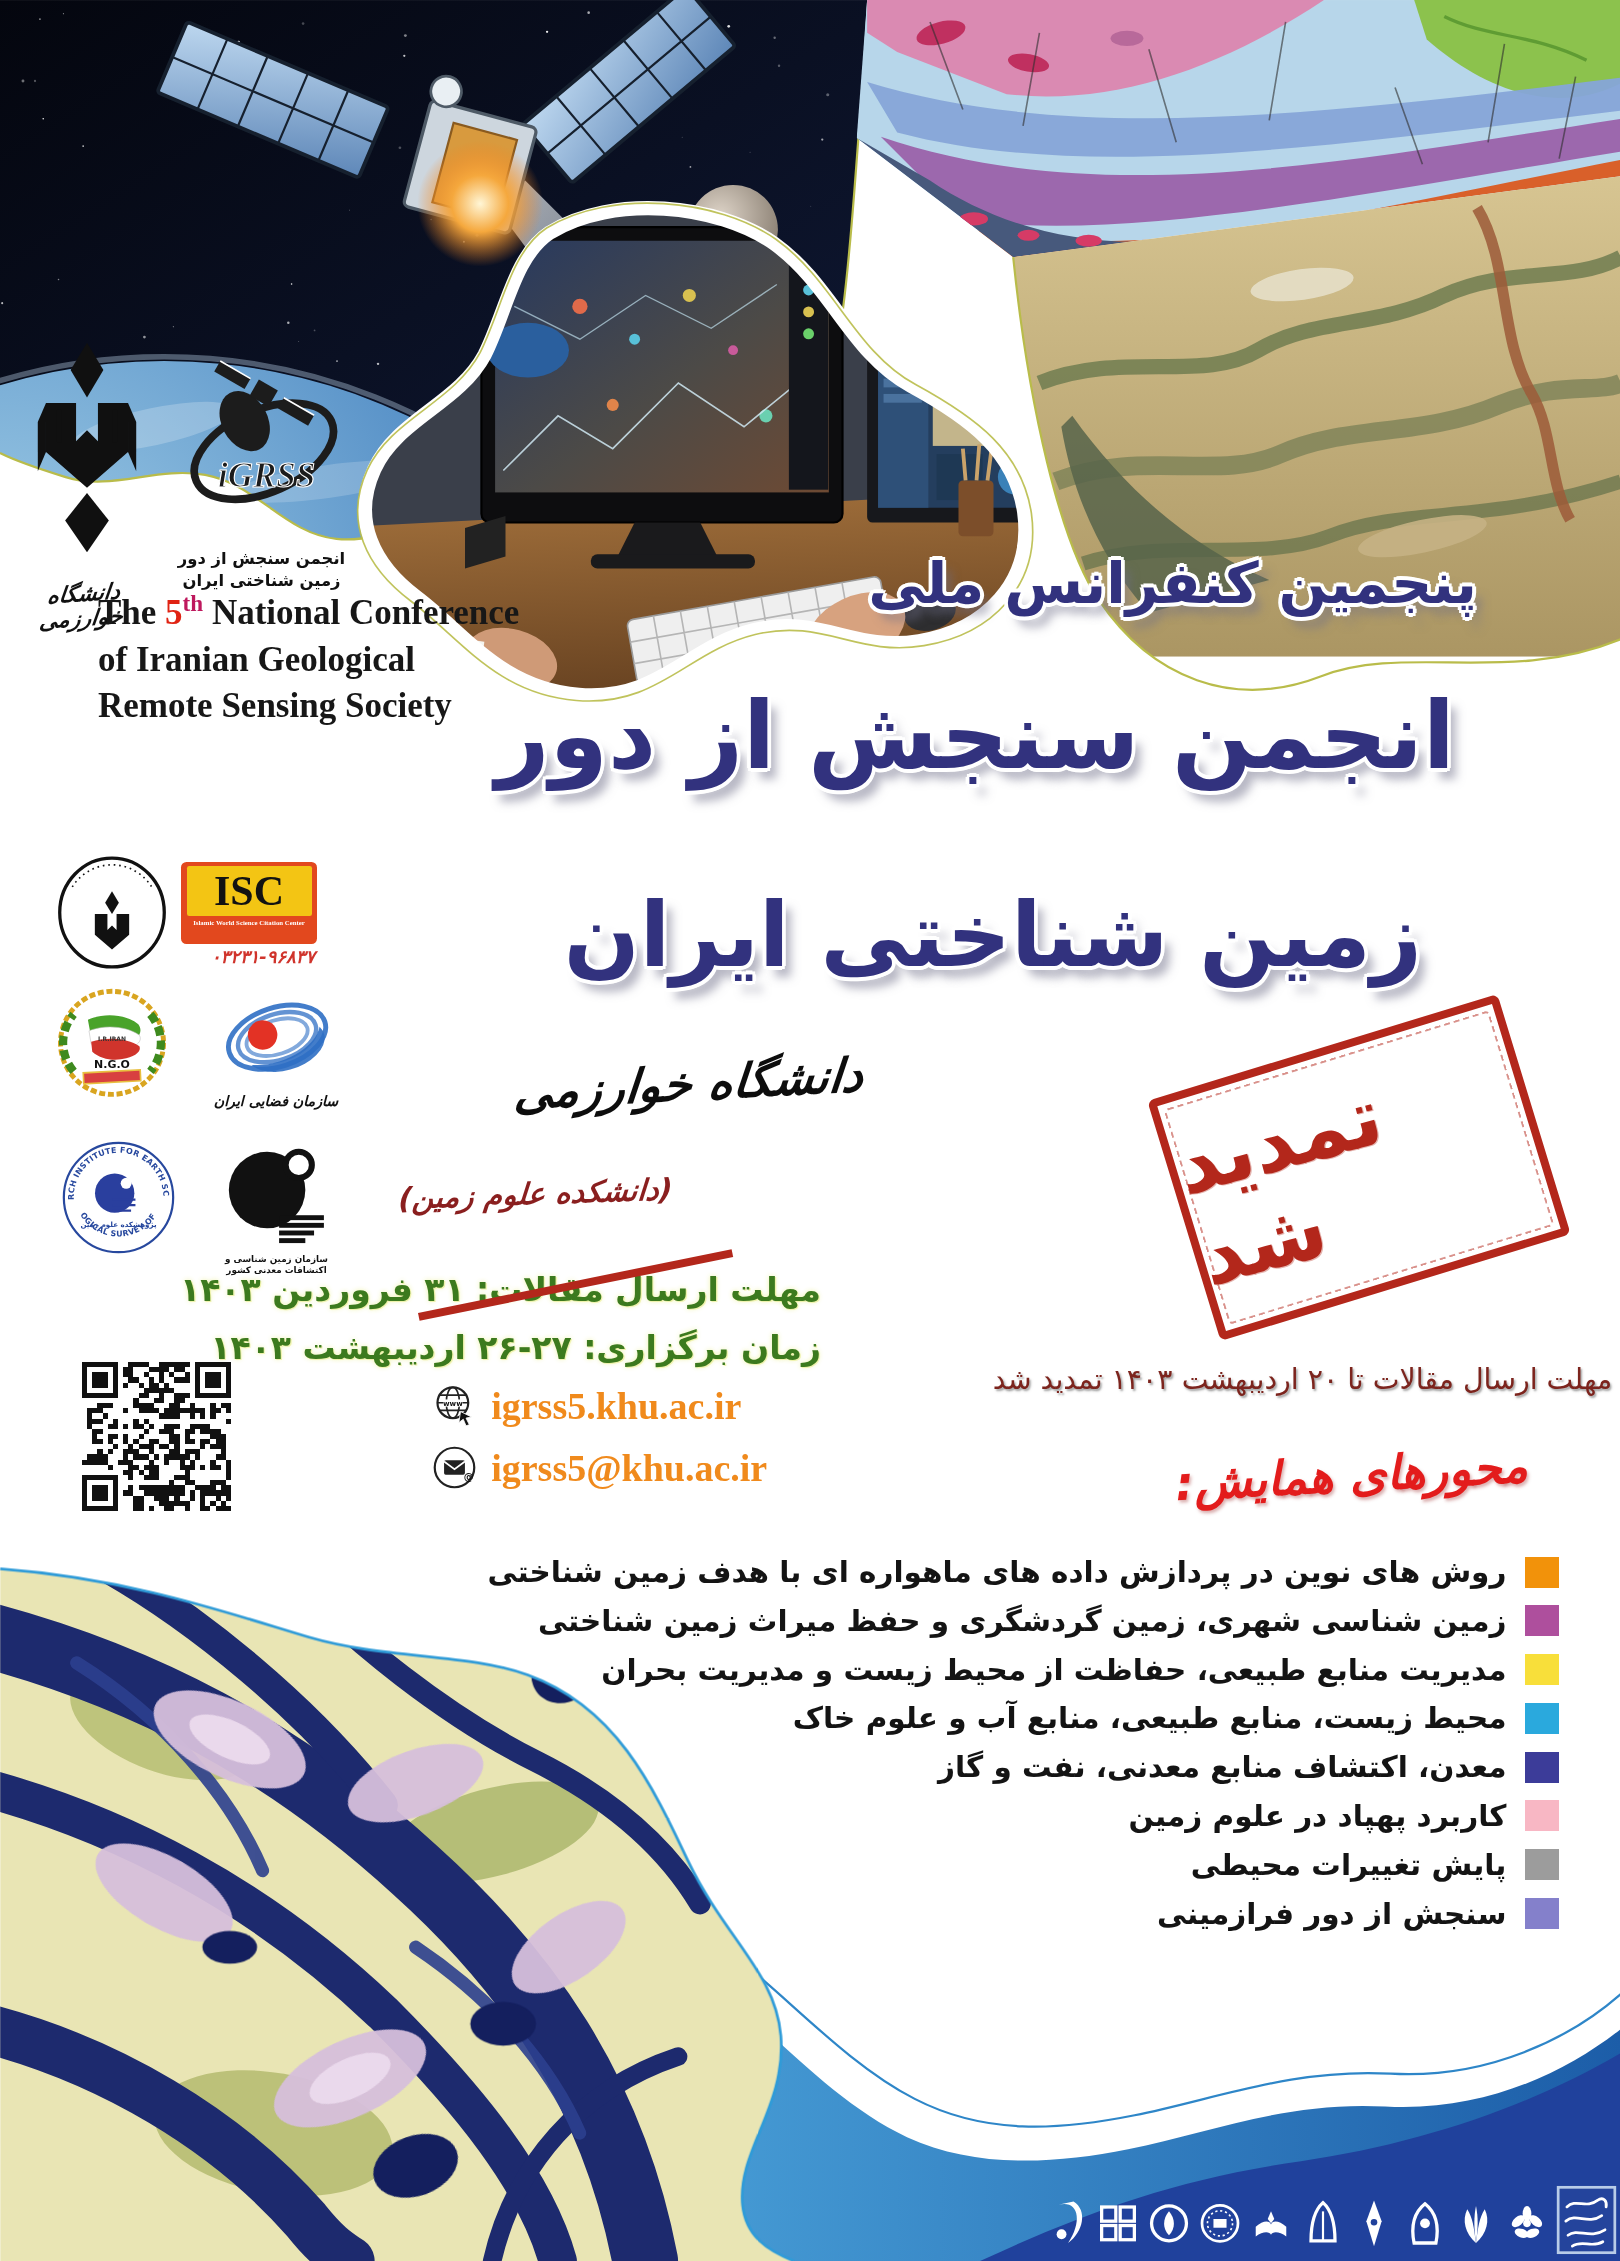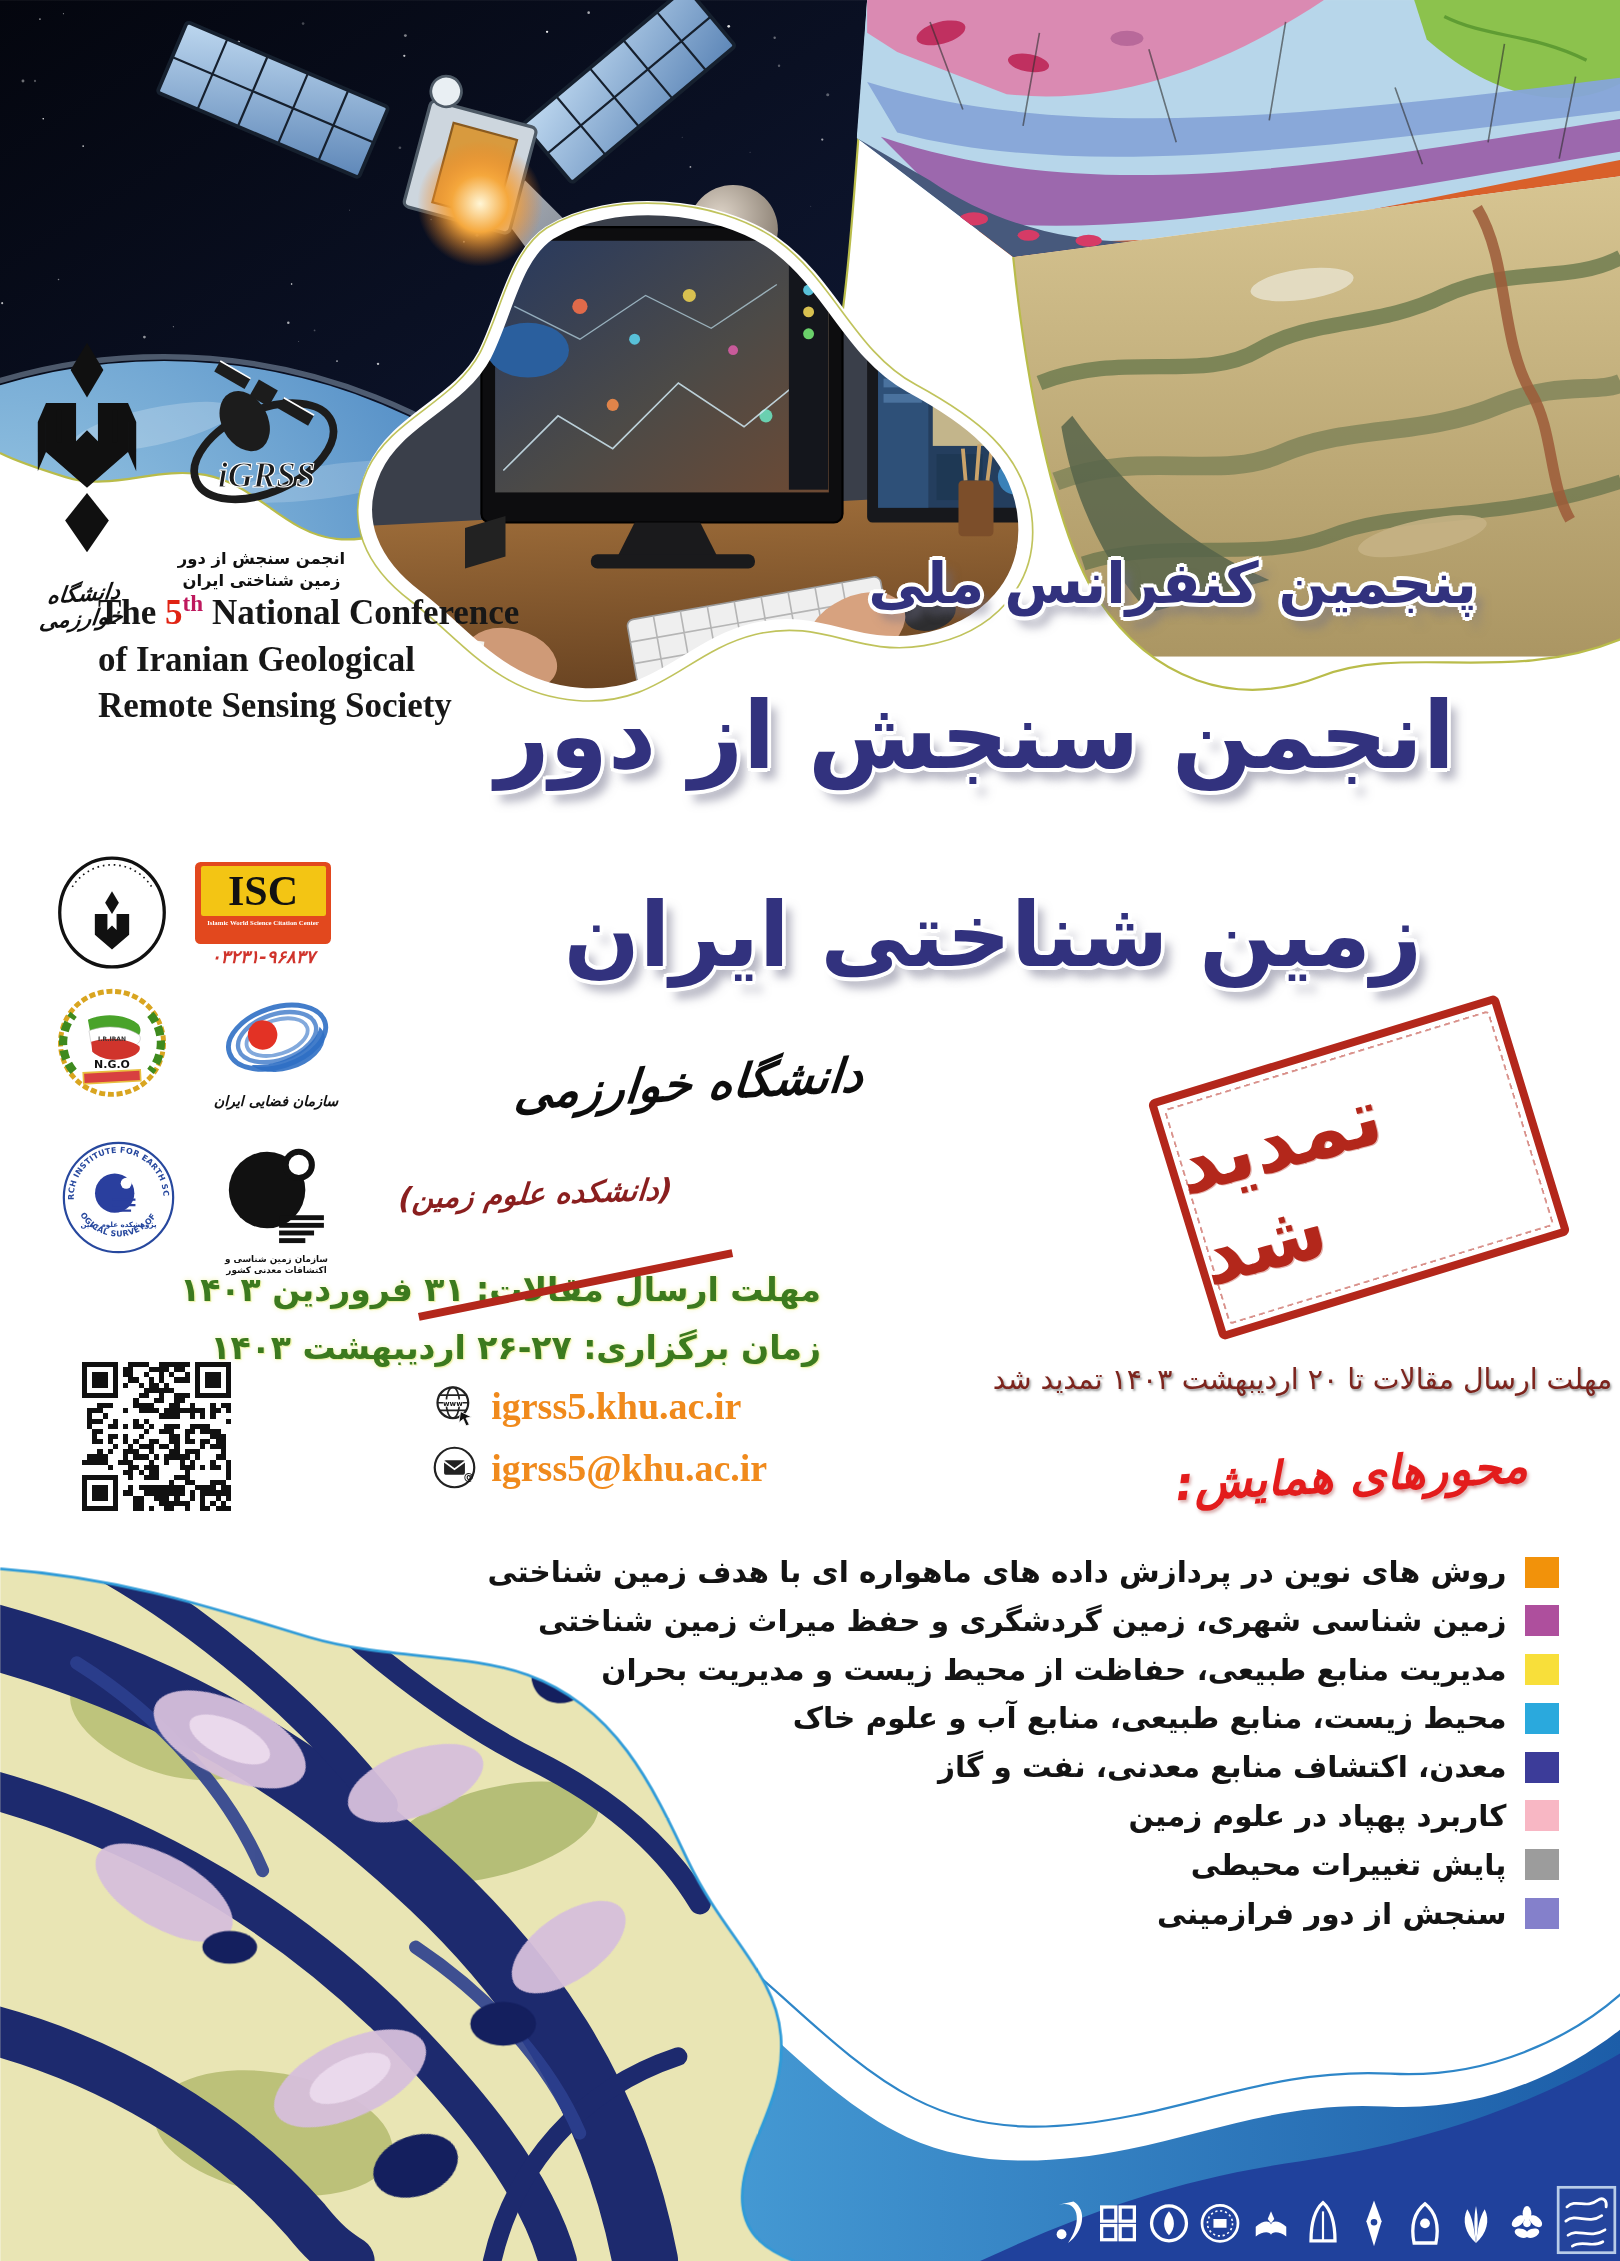--- a/index.html
+++ b/index.html
@@ -66,21 +66,21 @@
     direction:rtl;align-items:flex-start;}
   .topic-row{display:flex;align-items:center;gap:18.6px;}
   .bullet{width:34px;height:31px;flex:0 0 auto;box-shadow:0 0 0 1.6px rgba(255,255,255,.8);}
   .topic-text{font-size:29.5px;font-weight:bold;color:#141414;white-space:nowrap;}
 
   
   .org-caption{font-weight:bold;color:#111;text-align:center;}
   .kh-caption{left:14.2px;top:581px;width:137px;font-size:22px;font-style:italic;
     transform:skewX(-10deg) rotate(-4deg);}
   .igrss-caption{left:174px;top:548px;width:175px;font-size:16.4px;line-height:1.35;}
-  .isc-box{left:195px;top:862px;width:136px;height:82px;background:#e2481e;
+  .isc-box{left:181px;top:862px;width:136px;height:82px;background:#e2481e;
     border-radius:5.5px;padding:4.4px 5.5px;box-sizing:border-box;}
   .isc-yellow{background:#f3c514;height:50px;display:flex;align-items:center;justify-content:center;
     font-family:"Liberation Serif",serif;font-weight:bold;font-size:42px;color:#121212;border-radius:2.2px;}
   .isc-sub{color:#fff;font-size:6.8px;font-weight:bold;text-align:center;margin-top:2.2px;
     font-family:"Liberation Serif",serif;}
   .isc-code{left:193px;top:946px;width:140px;text-align:center;font-size:18px;font-weight:bold;
     color:#d0342c;letter-spacing:1.1px;font-style:italic;}
   .sa-caption{left:213px;top:1093px;width:126px;font-size:14.2px;font-style:italic;}
   .gsi-caption{left:208px;top:1254px;width:137px;font-size:8.8px;line-height:1.3;}
 

